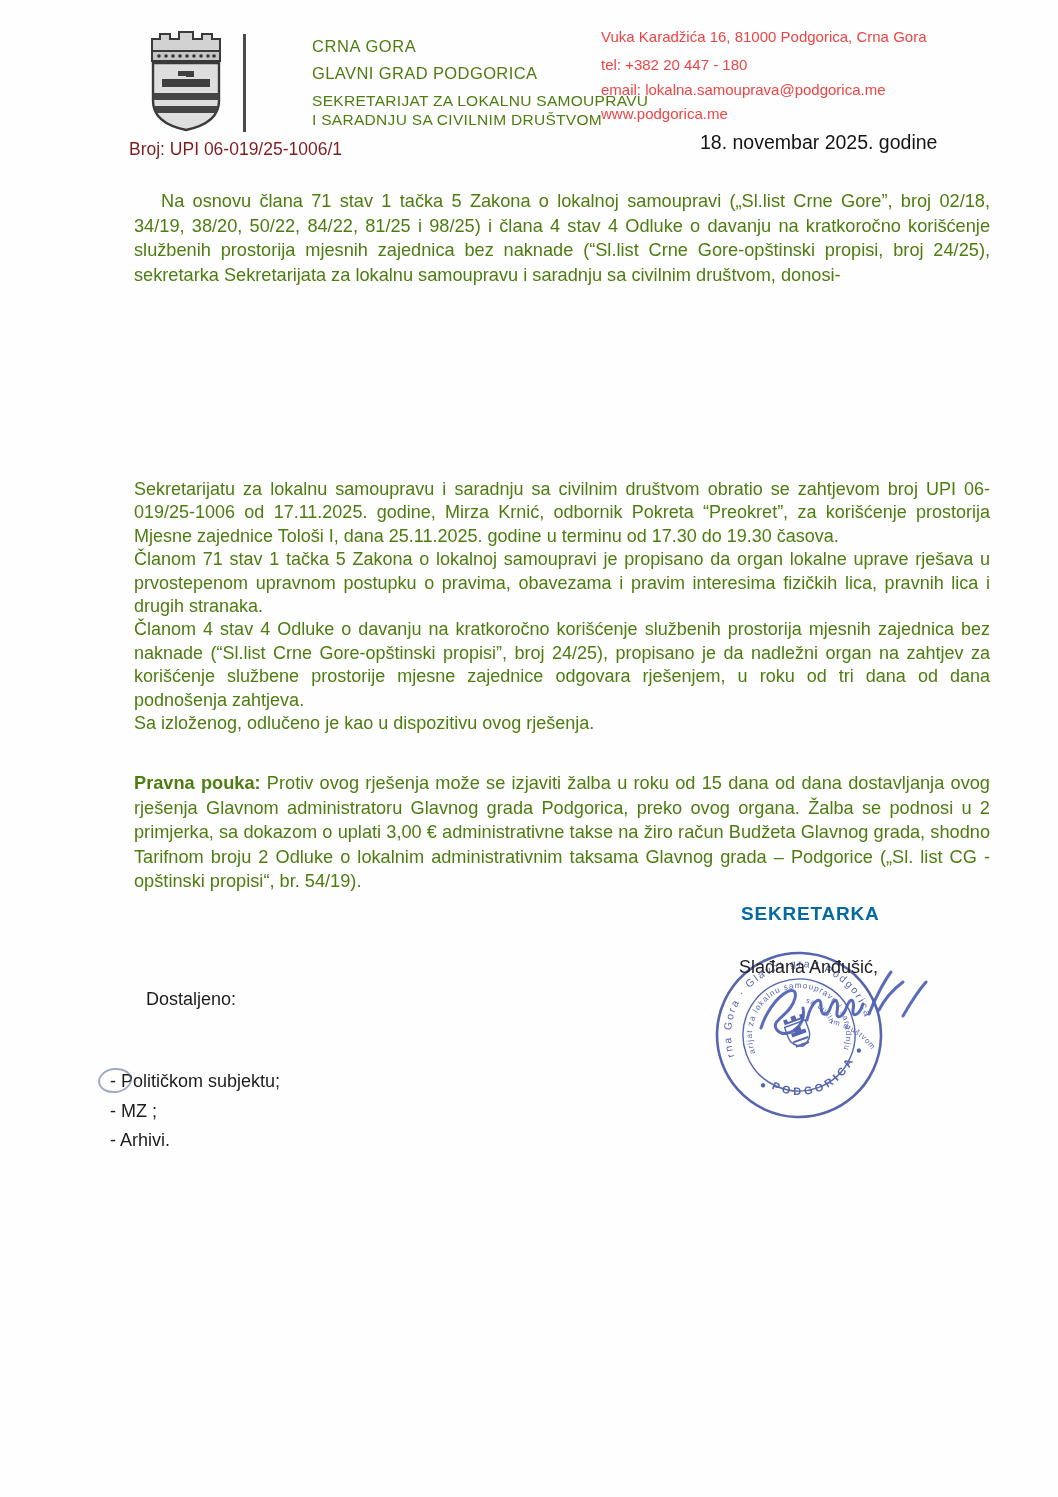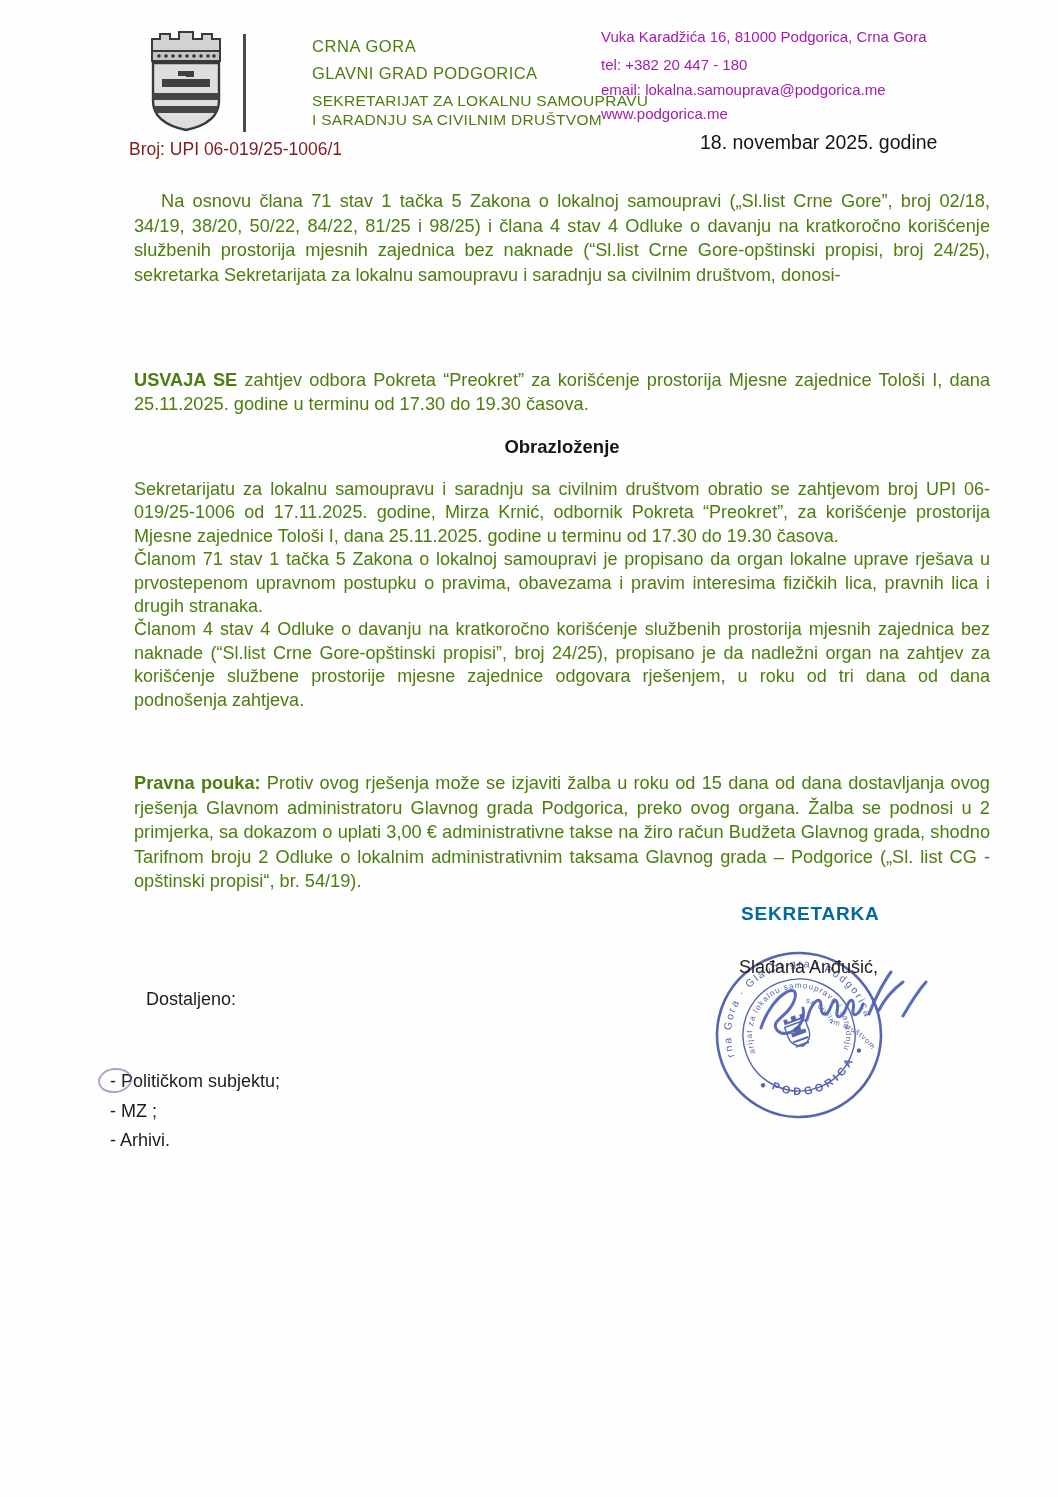--- a/index.html
+++ b/index.html
@@ -13,21 +13,21 @@
     overflow:hidden;
   }
   
   .logo{position:absolute;left:144px;top:27px;width:84px;height:108px;}
   .hdr-divider{position:absolute;left:243px;top:34px;width:3px;height:98px;background:#4a4a4a;}
   .org-line{position:absolute;left:276px;white-space:nowrap;color:#4d7c0f;margin-left:36px;}
   .org-l1{top:37px;font-size:16.5px;letter-spacing:.6px;}
   .org-l2{top:64px;font-size:16.5px;letter-spacing:.4px;text-align:right;}
   .org-l3{top:92px;font-size:15.5px;letter-spacing:.3px;}
   .org-l4{top:111px;font-size:15.5px;letter-spacing:.3px;}
-  .contact-line{position:absolute;left:601px;white-space:nowrap;font-size:15px;color:#a21caf;}
+  .contact-line{position:absolute;left:601px;white-space:nowrap;font-size:15px;color:#ef4444;}
   .ct-1{top:28px;} .ct-2{top:56px;} .ct-3{top:81px;} .ct-4{top:105px;}
   .ref-number{position:absolute;left:129px;top:139px;font-size:17.5px;color:#7f1d1d;}
   .doc-date{position:absolute;left:700px;top:131px;font-size:19.5px;color:#141414;}
   
   .col{position:absolute;left:134px;width:856px;}
   .jp{font-size:18.2px;line-height:24.5px;text-align:justify;margin:0;color:#4d7c0f;}
   #intro{top:189px;}
   #intro p{text-indent:27px;}
   #main-title{top:329px;text-align:center;font-size:18.5px;letter-spacing:.8px;color:#151515;}
   #decision{top:368px;}
@@ -94,30 +94,27 @@
   <div class="contact-line ct-4">www.podgorica.me</div>
 
   <div class="ref-number">Broj: UPI 06-019/25-1006/1</div>
   <div class="doc-date">18. novembar 2025. godine</div>
 
   <div class="col" id="intro">
     <p class="jp">Na osnovu člana 71 stav 1 tačka 5 Zakona o lokalnoj samoupravi („Sl.list Crne Gore”, broj 02/18, 34/19, 38/20, 50/22, 84/22, 81/25 i 98/25) i člana 4 stav 4  Odluke o davanju na kratkoročno korišćenje službenih prostorija mjesnih zajednica bez naknade (“Sl.list Crne Gore-opštinski propisi, broj 24/25), sekretarka Sekretarijata za lokalnu samoupravu i saradnju sa civilnim društvom, donosi-</p>
   </div>
 
 
-  <div class="col" id="decision">
-    <p class="jp"><b class="lead-bold">USVAJA SE</b><span> zahtjev odbora Pokreta “Preokret” za korišćenje prostorija Mjesne zajednice Tološi I, dana 25.11.2025. godine u terminu od 17.30 do 19.30 časova.</span></p>
-  </div>
 
-  <div class="col" id="section-heading">Obrazloženje</div>
 
   <div class="col" id="explanation">
     <p class="jp">Sekretarijatu za lokalnu samoupravu i saradnju sa civilnim društvom obratio se zahtjevom broj UPI 06-019/25-1006 od 17.11.2025. godine, Mirza Krnić, odbornik Pokreta “Preokret”, za korišćenje prostorija Mjesne zajednice Tološi I, dana  25.11.2025. godine u terminu od 17.30 do 19.30 časova.</p>
     <p class="jp">Članom 71 stav 1 tačka 5  Zakona o lokalnoj samoupravi je propisano da organ lokalne uprave rješava u prvostepenom upravnom postupku o pravima, obavezama i pravim interesima fizičkih lica, pravnih lica i drugih stranaka.</p>
     <p class="jp">Članom 4 stav 4 Odluke o davanju na kratkoročno korišćenje službenih prostorija mjesnih zajednica bez naknade (“Sl.list Crne Gore-opštinski propisi”, broj 24/25), propisano je da nadležni organ na zahtjev za korišćenje službene prostorije mjesne zajednice odgovara rješenjem, u roku od tri dana od dana podnošenja zahtjeva.</p>
+    <p class="jp">Sa izloženog, odlučeno je kao u dispozitivu ovog rješenja.</p>
   </div>
 
   <div class="col" id="legal">
     <p class="jp"><b class="lead-bold">Pravna pouka:</b><span> Protiv ovog rješenja može se izjaviti žalba u roku od 15 dana od dana dostavljanja ovog rješenja Glavnom administratoru Glavnog grada Podgorica, preko ovog organa. Žalba se podnosi u 2 primjerka, sa dokazom o uplati 3,00 € administrativne takse na žiro račun Budžeta Glavnog grada, shodno Tarifnom broju 2 Odluke o lokalnim administrativnim taksama Glavnog grada – Podgorice („Sl. list CG - opštinski propisi“, br. 54/19).</span></p>
   </div>
 
   <div class="sig-role">SEKRETARKA</div>
   <div class="sig-name">Slađana Anđušić,</div>
 
   <svg class="stamp" viewBox="0 0 178 178" aria-hidden="true">

